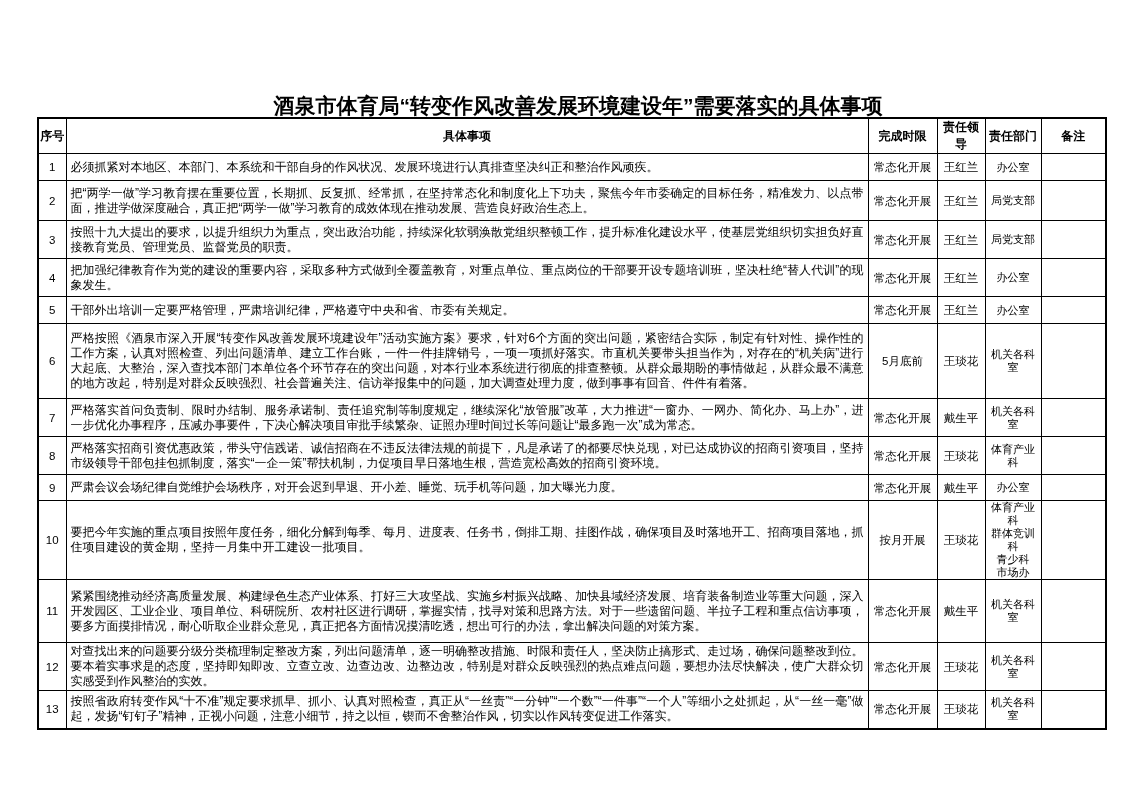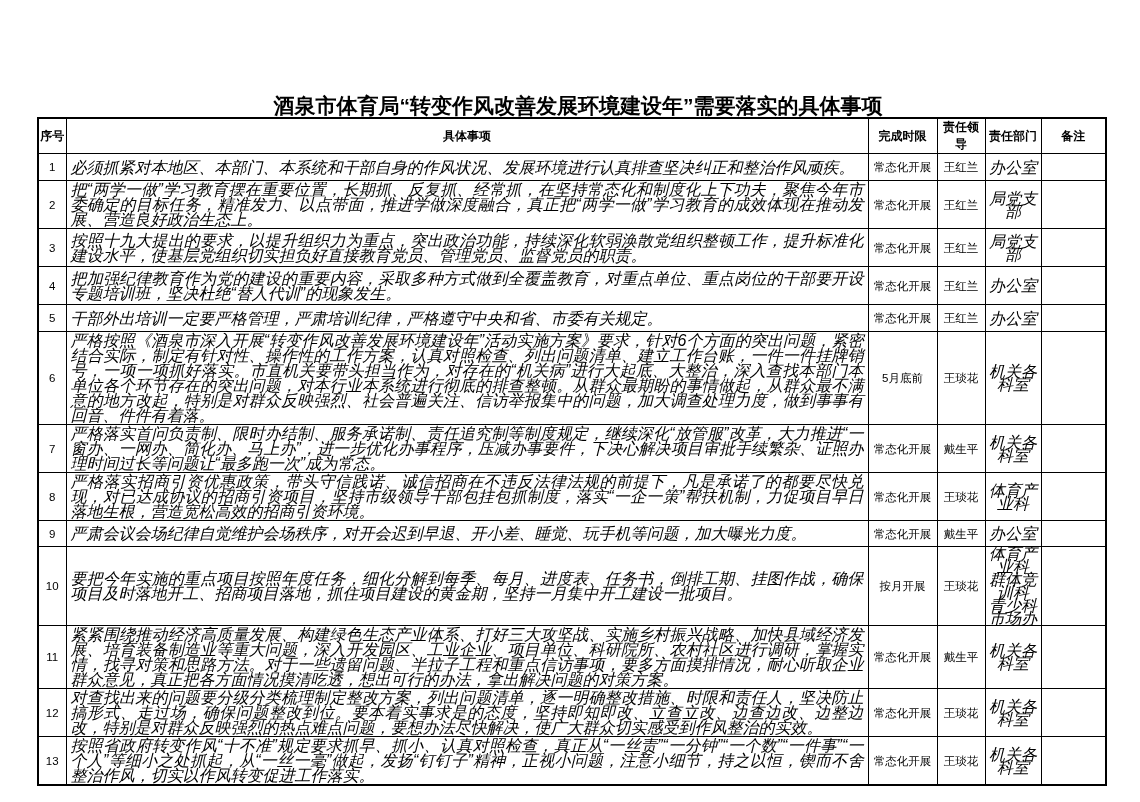--- a/index.html
+++ b/index.html
@@ -48,31 +48,29 @@
     padding: 0 1px;
   }
   td.center {
     text-align: center;
     font-size: 11.5px;
     padding: 0 1px;
     line-height: 14px;
   }
   td.item {
     text-align: left;
-    font-size: 16px;
+    font-size: 12px;
     line-height: 15px;
     padding: 1px 4px;
     text-align: justify;
-    font-style: italic;
   }
   td.dept {
     white-space: pre-line;
-    font-size: 16px;
+    font-size: 11px;
     line-height: 13px;
-    font-style: italic;
   }
 </style>
 </head>
 <body>
 
 <div class="page">
   <h1 class="title">酒泉市体育局“转变作风改善发展环境建设年”需要落实的具体事项</h1>
 
   <table class="main-table">
     <colgroup>

